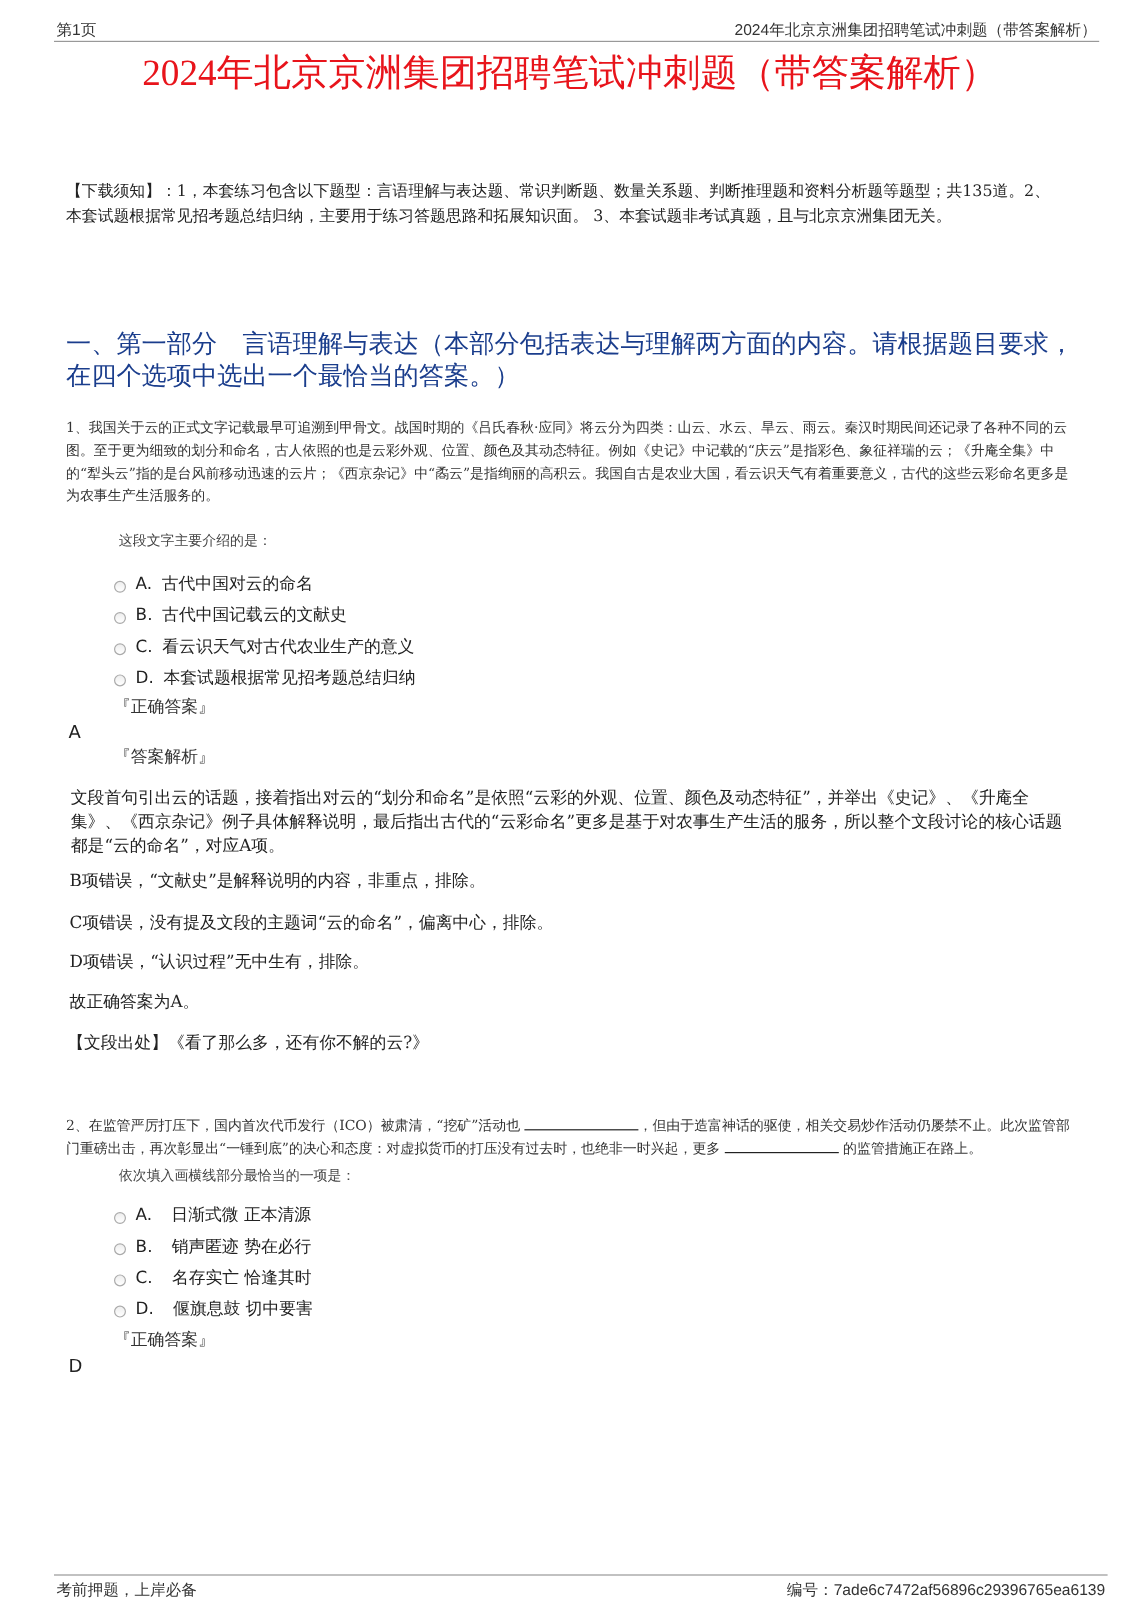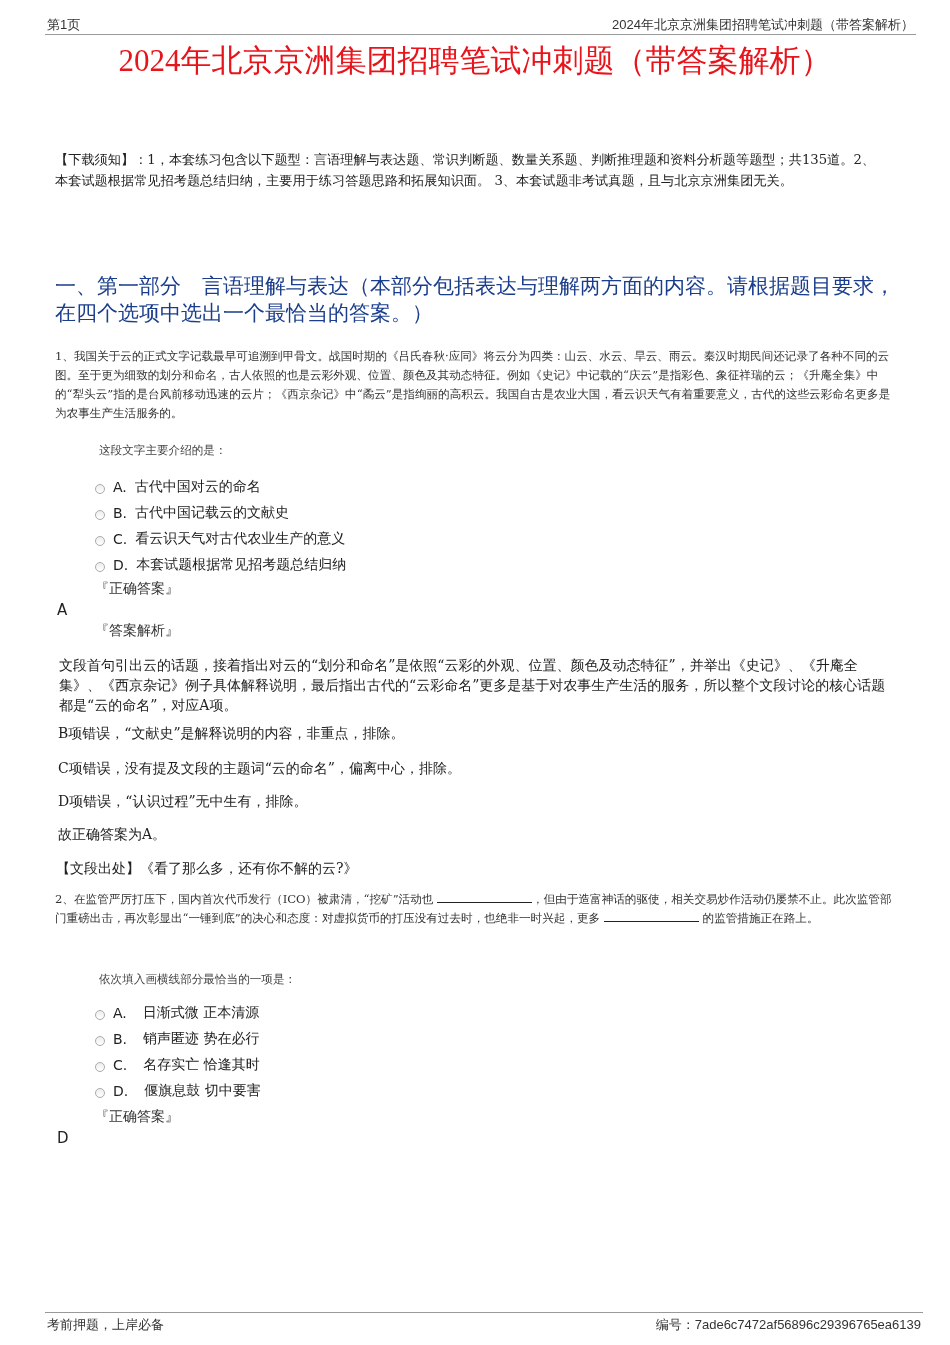--- a/index.html
+++ b/index.html
@@ -82,21 +82,21 @@
 <div class="ans" style="top:601px;">A</div>
 <div class="label" style="top:622px;">『答案解析』</div>
 <div class="analysis" style="top:655px;">文段首句引出云的话题，接着指出对云的“划分和命名”是依照“云彩的外观、位置、颜色及动态特征”，并举出《史记》、《升庵全集》、《西京杂记》例子具体解释说明，最后指出古代的“云彩命名”更多是基于对农事生产生活的服务，所以整个文段讨论的核心话题都是“云的命名”，对应A项。</div>
 
 <div class="aline" style="top:725px;">B项错误，“文献史”是解释说明的内容，非重点，排除。</div>
 <div class="aline" style="top:760px;">C项错误，没有提及文段的主题词“云的命名”，偏离中心，排除。</div>
 <div class="aline" style="top:793px;">D项错误，“认识过程”无中生有，排除。</div>
 <div class="aline" style="top:826px;">故正确答案为A。</div>
 <div class="source" style="top:860px;text-align:center;">【文段出处】《看了那么多，还有你不解的云?》</div>
 
-<div class="q-text" style="top:890px;">
+<div class="q-text" style="top:929px;">
   <span>2、在监管严厉打压下，国内首次代币发行（ICO）被肃清，“挖矿”活动也</span>
   <span class="blank"></span><span>，但由于造富神话的驱使，相关交易炒作活动仍屡禁不止。此次监管部门重磅出击，再次彰显出“一锤到底”的决心和态度：对虚拟货币的打压没有过去时，也绝非一时兴起，更多</span>
   <span class="blank"></span>
   <span>的监管措施正在路上。</span>
 </div>
 <div class="prompt" style="top:972px;">依次填入画横线部分最恰当的一项是：</div>
 
 <div class="opts" style="top:1000px;">
   <div class="opt opt2">
     <span class="radio"></span>

